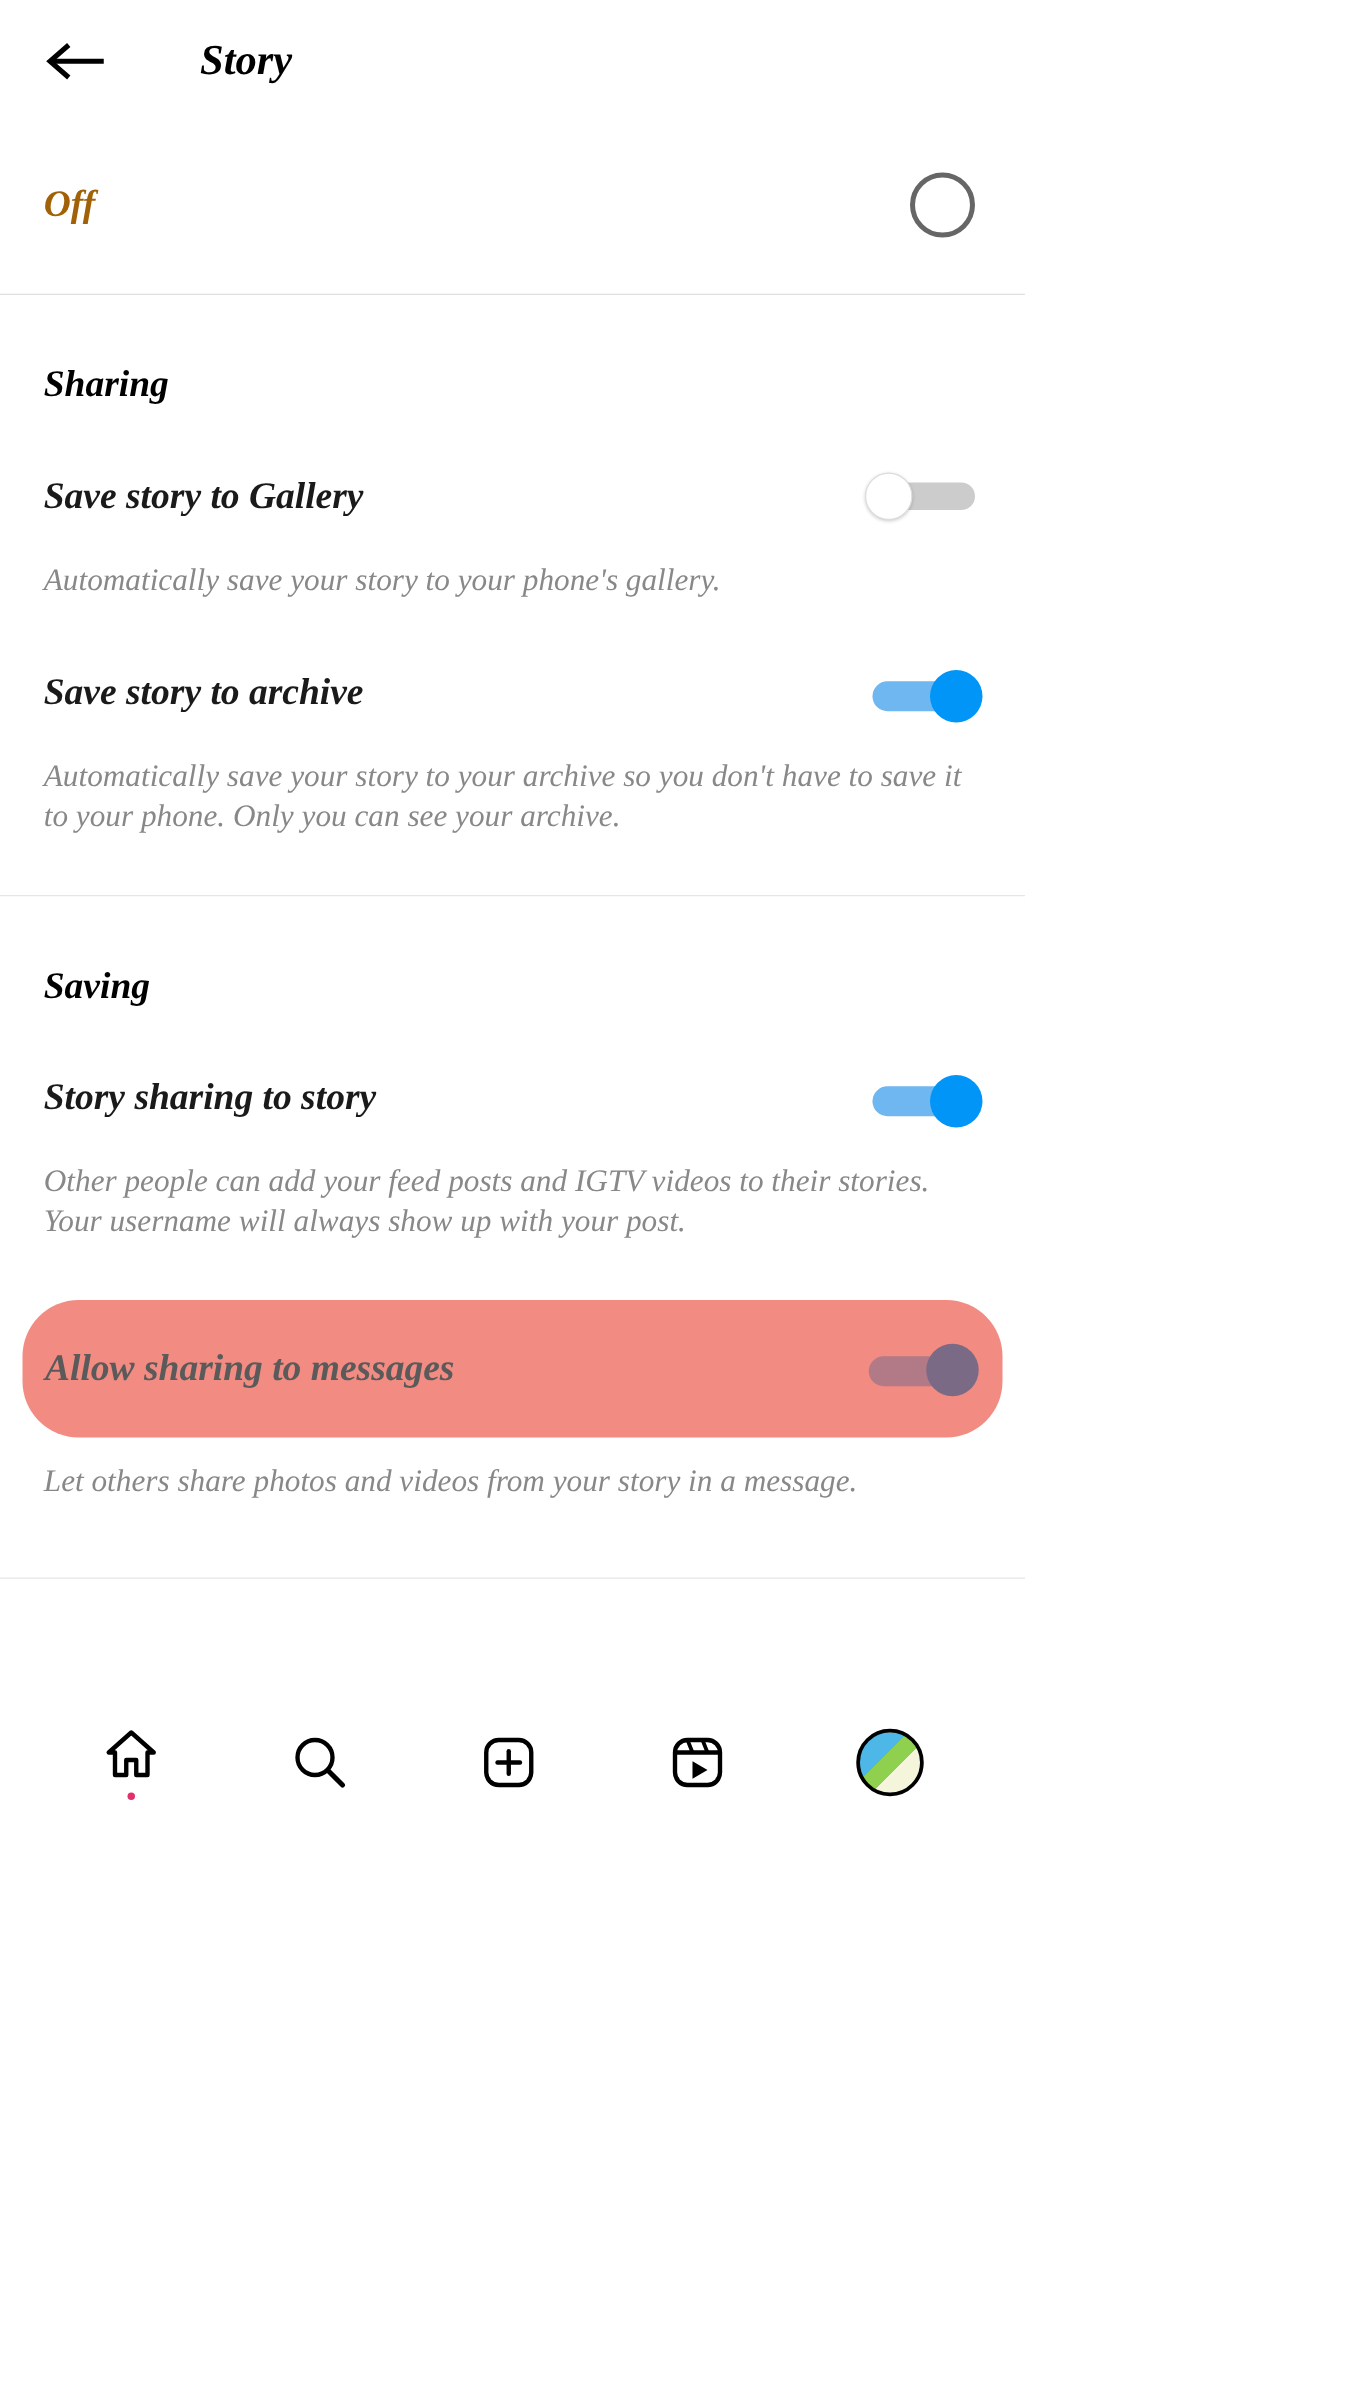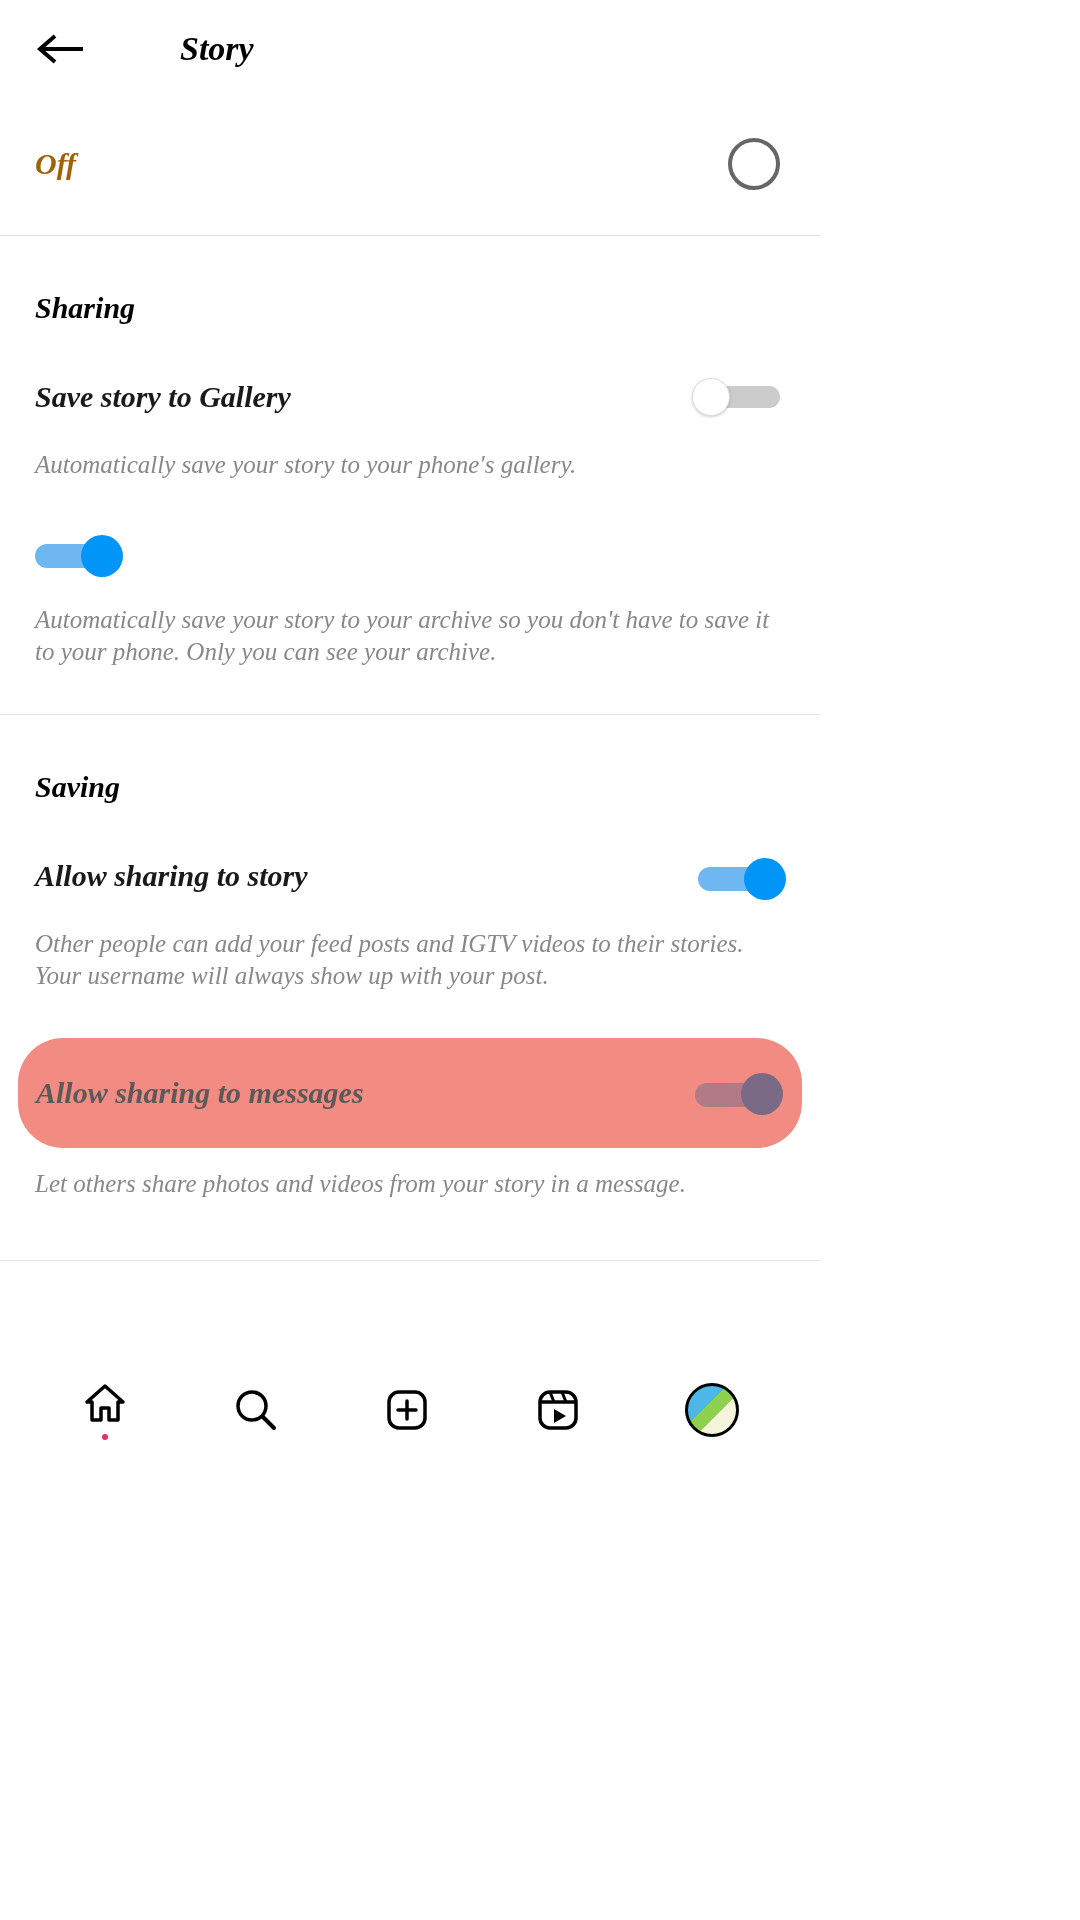--- a/index.html
+++ b/index.html
@@ -12,21 +12,20 @@
       background: #fff;
       width: 820px;
       height: 1460px;
       position: relative;
       font-style: italic;
     }
     .header {
       display: flex;
       align-items: center;
       padding: 30px 30px 30px 35px;
-      gap: 20px;
     }
     .back-arrow {
       width: 50px;
       height: 30px;
       cursor: pointer;
     }
     .header-title {
       font-size: 34px;
       font-weight: bold;
       color: #000;
@@ -231,33 +230,34 @@
 <div class="setting-row">
   <div class="setting-label">Save story to Gallery</div>
   <div class="toggle toggle-off">
     <div class="toggle-track"></div>
     <div class="toggle-knob"></div>
   </div>
 </div>
 <div class="setting-description">Automatically save your story to your phone's gallery.</div>
 
 <div class="setting-row" style="padding-top:25px;">
+  <div class="setting-label">Save story to archive</div>
   <div class="toggle toggle-on">
     <div class="toggle-track"></div>
     <div class="toggle-knob"></div>
   </div>
 </div>
 <div class="setting-description">Automatically save your story to your archive so you don't have to save it to your phone. Only you can see your archive.</div>
 
 <div class="section-divider"></div>
 
 <div class="section-header">Saving</div>
 
 <div class="setting-row">
-  <div class="setting-label">Allow sharing to story</div>
+  <div class="setting-label">Story sharing to story</div>
   <div class="toggle toggle-on">
     <div class="toggle-track"></div>
     <div class="toggle-knob"></div>
   </div>
 </div>
 <div class="setting-description">Other people can add your feed posts and IGTV videos to their stories. Your username will always show up with your post.</div>
 
 <div class="highlight-row">
   <div class="highlight-label">Allow sharing to messages</div>
   <div class="highlight-toggle">

